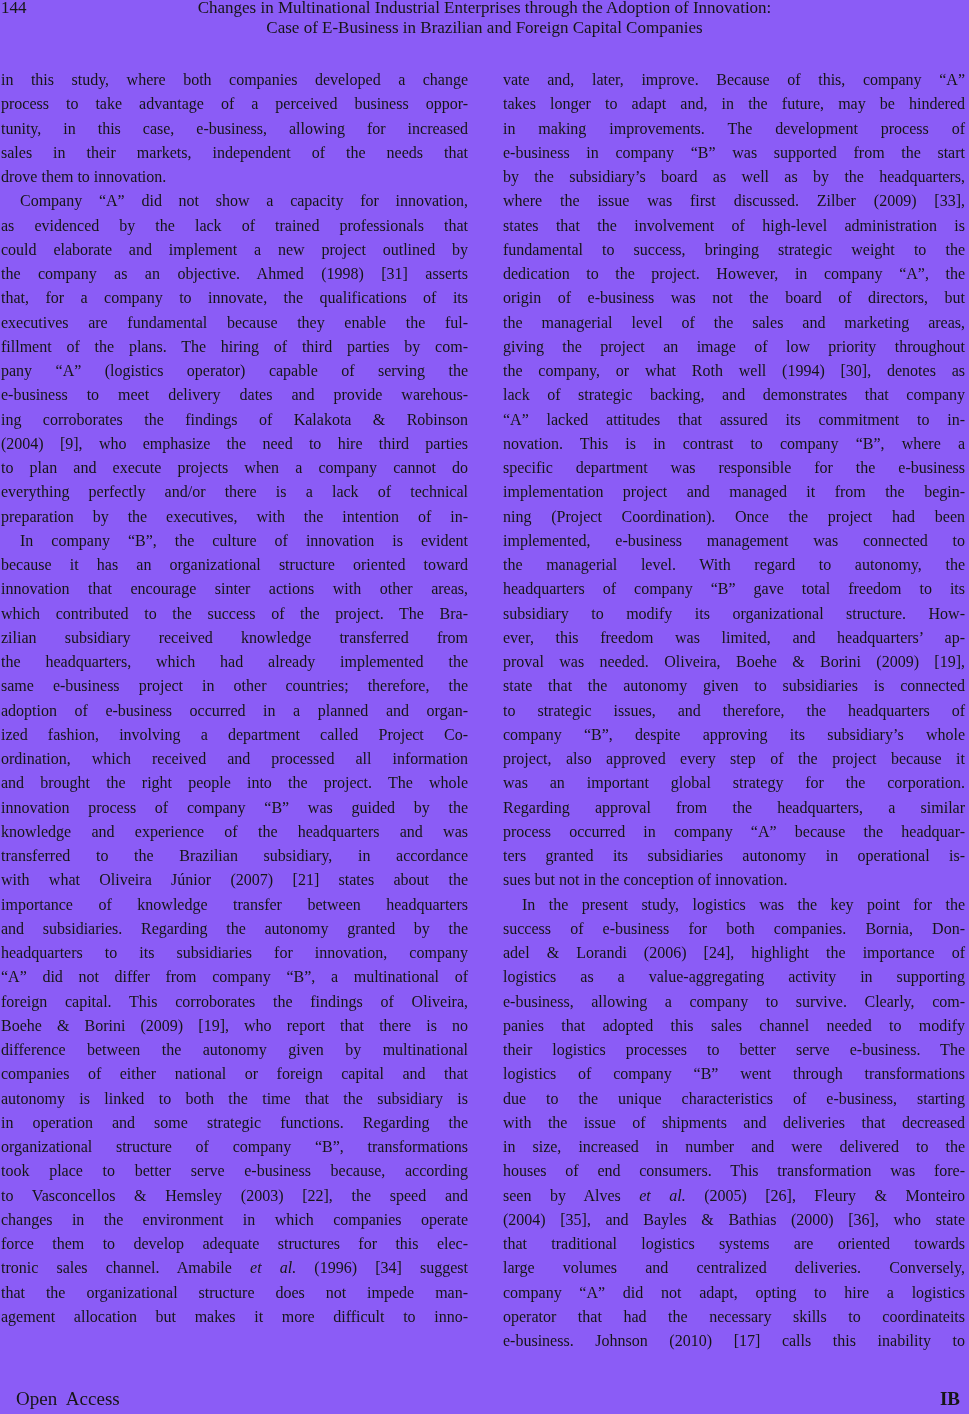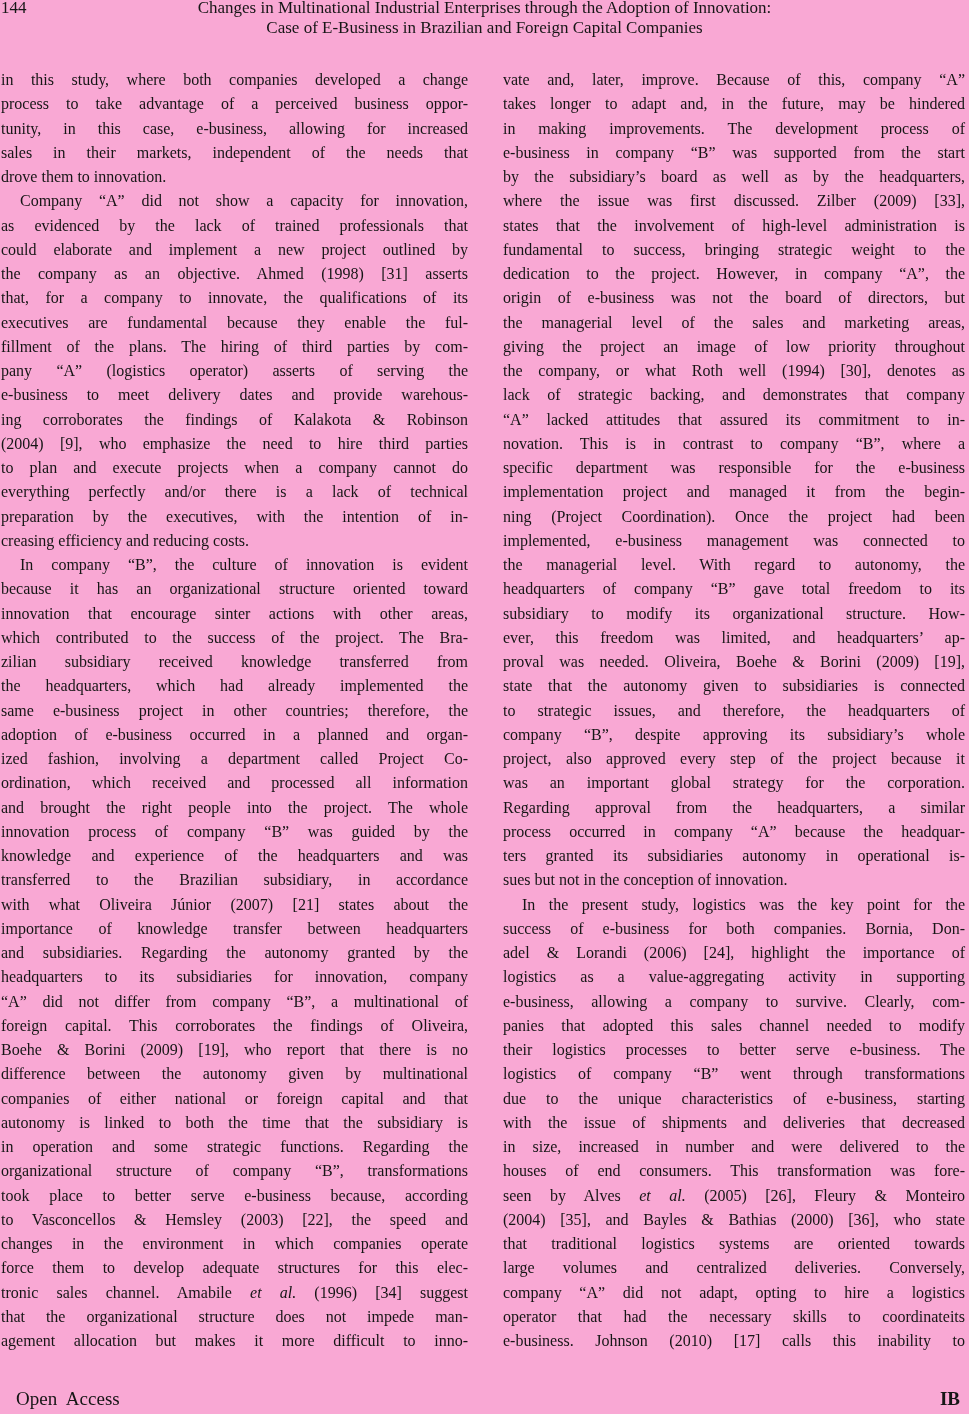--- a/index.html
+++ b/index.html
@@ -1,20 +1,20 @@
 <!DOCTYPE html>
 <html><head>
 <meta charset="utf-8">
 <style>
   html, body { margin: 0; padding: 0; background: #ffffff; }
   .page {
     position: relative;
     width: 969px;
     height: 1414px;
-    background: #f9a8d4;
+    background: #8b5cf6;
     color: #161616;
     font-family: "Liberation Serif", serif;
     overflow: hidden;
   }
   .pagenum {
     position: absolute;
     left: 1px;
     top: -2px;
     font-size: 17px;
     line-height: 19.5px;
@@ -74,28 +74,27 @@
         <div class="line end"><span>drove them to innovation.</span></div>
       </div>
       <div>
         <div class="line indent"><span>Company “A” did not show a capacity for innovation,</span></div>
         <div class="line"><span>as evidenced by the lack of trained professionals that</span></div>
         <div class="line"><span>could elaborate and implement a new project outlined by</span></div>
         <div class="line"><span>the company as an objective. Ahmed (1998) [31] asserts</span></div>
         <div class="line"><span>that, for a company to innovate, the qualifications of its</span></div>
         <div class="line"><span>executives are fundamental because they enable the ful-</span></div>
         <div class="line"><span>fillment of the plans. The hiring of third parties by com-</span></div>
-        <div class="line"><span>pany “A” (logistics operator) asserts of serving the</span></div>
+        <div class="line"><span>pany “A” (logistics operator) capable of serving the</span></div>
         <div class="line"><span>e-business to meet delivery dates and provide warehous-</span></div>
         <div class="line"><span>ing corroborates the findings of Kalakota &amp; Robinson</span></div>
         <div class="line"><span>(2004) [9], who emphasize the need to hire third parties</span></div>
         <div class="line"><span>to plan and execute projects when a company cannot do</span></div>
         <div class="line"><span>everything perfectly and/or there is a lack of technical</span></div>
         <div class="line"><span>preparation by the executives, with the intention of in-</span></div>
-        <div class="line end"><span>creasing efficiency and reducing costs.</span></div>
       </div>
       <div>
         <div class="line indent"><span>In company “B”, the culture of innovation is evident</span></div>
         <div class="line"><span>because it has an organizational structure oriented toward</span></div>
         <div class="line"><span>innovation that encourage sinter actions with other areas,</span></div>
         <div class="line"><span>which contributed to the success of the project. The Bra-</span></div>
         <div class="line"><span>zilian subsidiary received knowledge transferred from</span></div>
         <div class="line"><span>the headquarters, which had already implemented the</span></div>
         <div class="line"><span>same e-business project in other countries; therefore, the</span></div>
         <div class="line"><span>adoption of e-business occurred in a planned and organ-</span></div>

